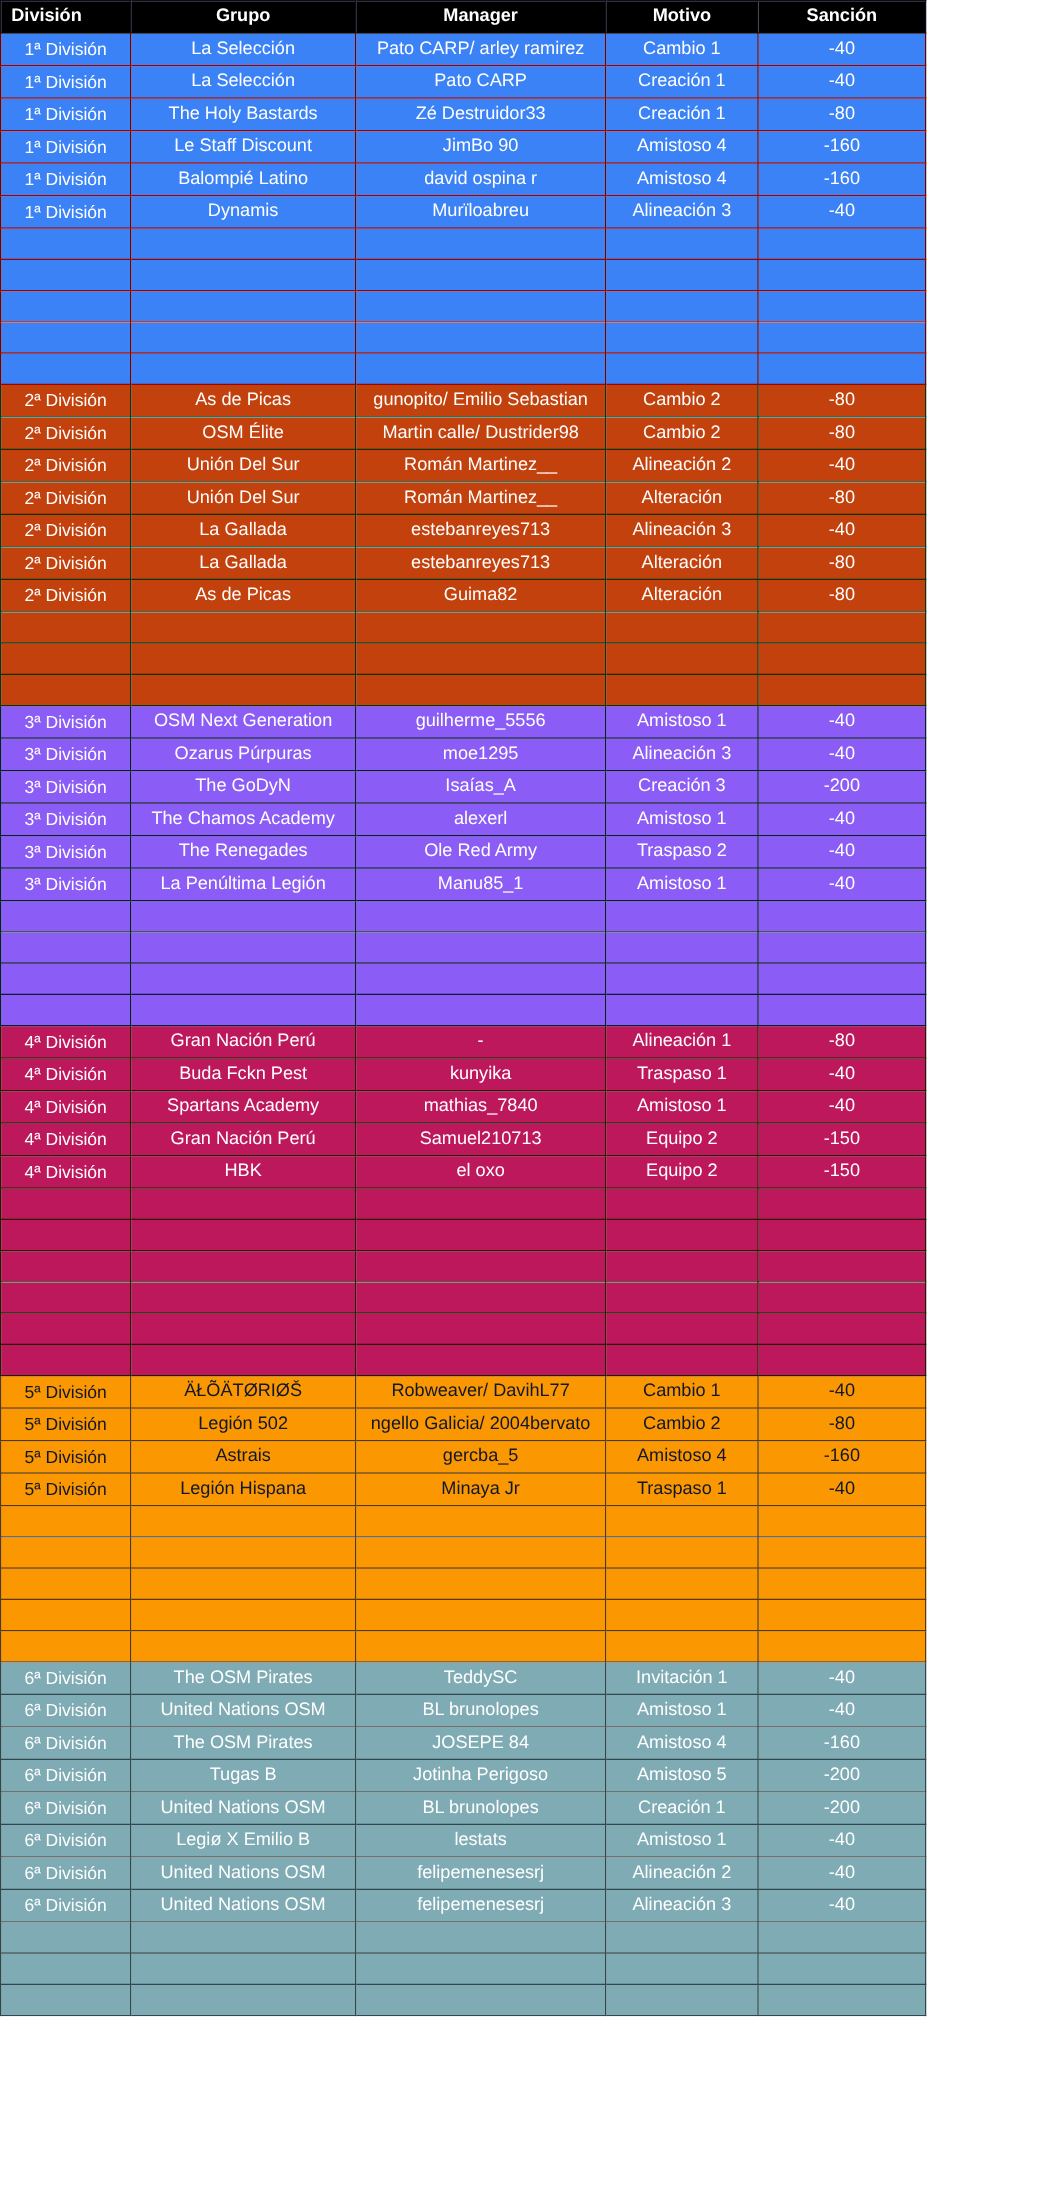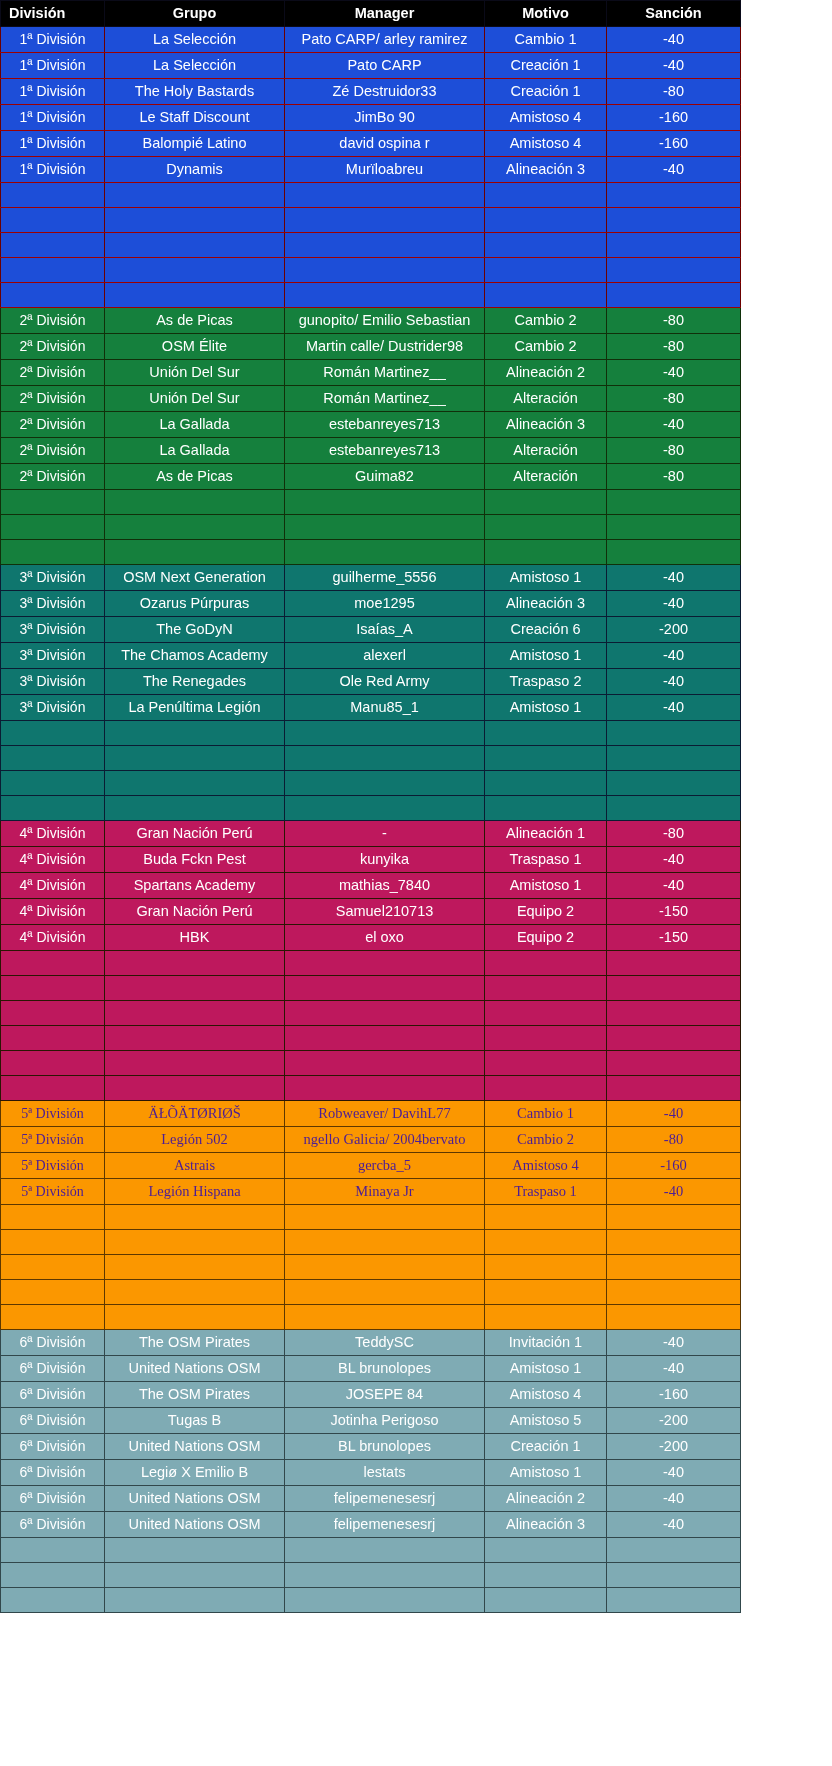--- a/index.html
+++ b/index.html
@@ -48,29 +48,29 @@
     border-bottom: 1px solid #000000;
     height: 26px;
     line-height: 26px;
   }
   thead th.hdr-division { text-align: left; padding-left: 8px; }
 
   tbody td { color: #ffffff; font-weight: normal; }
   tbody td.col-division { font-size: 14px; }
 
   
-  tr.div1 td { background: #1d4ed8; border-color: #6b0000; }
-  tr.div2 td { background: #15803d; border-color: #10300a; }
-  tr.div3 td { background: #0f766e; border-color: #0a1c33; }
+  tr.div1 td { background: #3b82f6; border-color: #6b0000; }
+  tr.div2 td { background: #c2410c; border-color: #10300a; }
+  tr.div3 td { background: #8b5cf6; border-color: #0a1c33; }
   tr.div4 td { background: #be185d; border-color: #2b1603; }
   tr.div5 td { background: #fb9700; border-color: #5d3700; }
   tr.div6 td { background: #7fabb4; border-color: #31474b; }
 
   tr.div1 td { border-top-color:#9c0000; border-bottom-color:#9c0000; }
-  tr.div5 td { color:#4c1d95;font-family:Liberation Serif, serif; }
+  tr.div5 td { color:#0f172a; }
   tr.div6 td { color:#ffffff; }
 
   td.empty { color: transparent; }
 </style>
 </head>
 <body>
 
 <div id="sheet">
   <table class="grid">
     <colgroup>
@@ -248,21 +248,21 @@
           <td class="col-division">3ª División</td>
           <td class="col-grupo">Ozarus Púrpuras</td>
           <td class="col-manager">moe1295</td>
           <td class="col-motivo">Alineación 3</td>
           <td class="col-sancion">-40</td>
         </tr>
         <tr class="div3">
           <td class="col-division">3ª División</td>
           <td class="col-grupo">The GoDyN</td>
           <td class="col-manager">Isaías_A</td>
-          <td class="col-motivo">Creación 6</td>
+          <td class="col-motivo">Creación 3</td>
           <td class="col-sancion">-200</td>
         </tr>
         <tr class="div3">
           <td class="col-division">3ª División</td>
           <td class="col-grupo">The Chamos Academy</td>
           <td class="col-manager">alexerl</td>
           <td class="col-motivo">Amistoso 1</td>
           <td class="col-sancion">-40</td>
         </tr>
         <tr class="div3">

